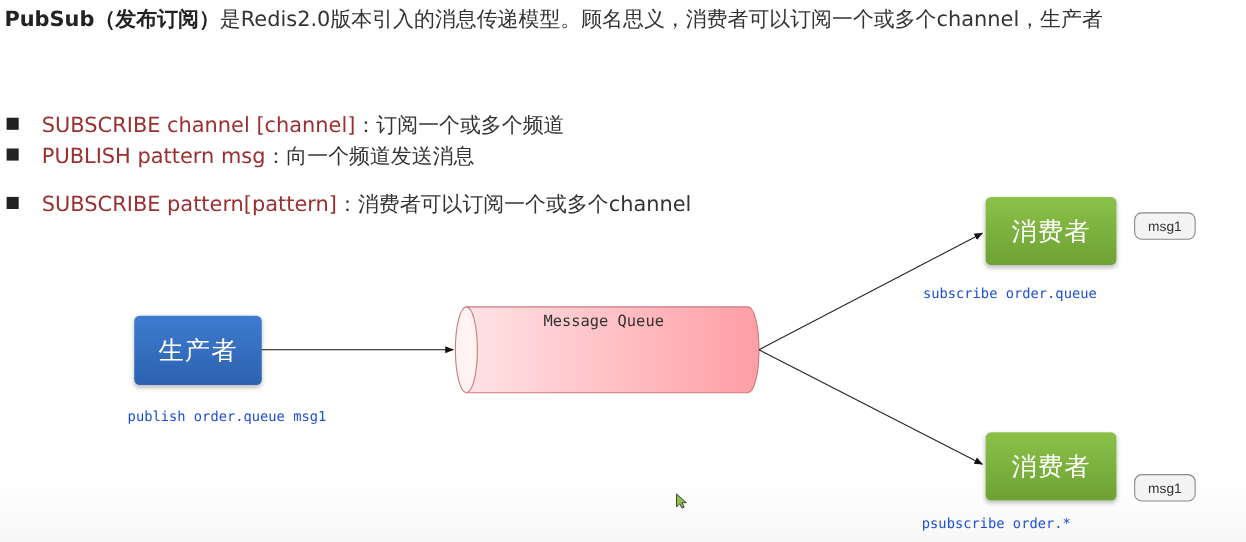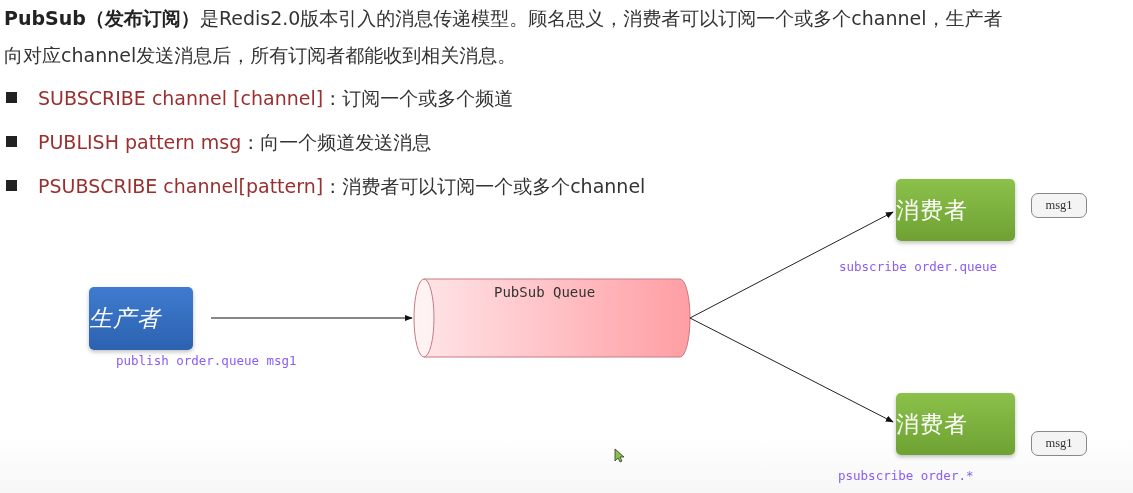--- a/index.html
+++ b/index.html
@@ -22,58 +22,57 @@
     }
     .bullet .sq {
       display: inline-block; width: 11px; height: 11px; background: #222;
       margin-right: 21px; vertical-align: 2px;
     }
     .bullet .cmd { color: #9b2f2f; }
     .bullet .desc { color: #333; }
     svg.diagram { position: absolute; left: 0; top: 0; }
     .node {
       position: absolute; border-radius: 5px; color: #fff;
-      display: flex; align-items: center; 
+      display: flex; align-items: center; justify-content: center;
       font-size: 23px; letter-spacing: 1px;
       box-shadow: 0 2px 4px rgba(0,0,0,0.25);
     }
     .node.blue { background: linear-gradient(to bottom, #3f7bcf 0%, #2c62b0 100%); }
     .node.green { background: linear-gradient(to bottom, #8bc14a 0%, #6ea133 100%); }
     .mono {
       position: absolute; font-family: "DejaVu Sans Mono", "Liberation Mono", monospace;
-      font-size: 12.5px; color: #8b5cf6; white-space: nowrap;
+      font-size: 12.5px; color: #1d4ed8; white-space: nowrap;
     }
     .tag {
       position: absolute; border: 1px solid #888; border-radius: 7px; background: #f4f4f4;
-      font-family: Liberation Serif, serif; font-size: 12.5px; color: #333;
+      font-family: Liberation Sans, sans-serif; font-size: 12.5px; color: #333;
       display: flex; align-items: center; justify-content: center;
     }
     .queue-label {
       position: absolute; font-family: "DejaVu Sans Mono", "Liberation Mono", monospace;
       font-size: 14px; color: #333; white-space: nowrap;
     }
     .cursor { position: absolute; left: 614px; top: 448px; }
   </style>
 </head>
 <body>
 
 <div class="intro">
   <div class="line"><b>PubSub（发布订阅）</b><span>是Redis2.0版本引入的消息传递模型。顾名思义，消费者可以订阅一个或多个channel，生产者</span></div>
-  <div class="line">向对应channel发送消息后，所有订阅者都能收到相关消息。</div>
 </div>
 
 <div class="bullets">
-  <div class="bullet" style="top:0px;">
+  <div class="bullet" style="top:16px;">
     <span class="sq"></span><span class="cmd">SUBSCRIBE channel [channel]</span><span class="desc">：订阅一个或多个频道</span>
   </div>
   <div class="bullet" style="top:44px;">
     <span class="sq"></span><span class="cmd">PUBLISH pattern msg</span><span class="desc">：向一个频道发送消息</span>
   </div>
   <div class="bullet" style="top:88px;">
-    <span class="sq"></span><span class="cmd">PSUBSCRIBE channel[pattern]</span><span class="desc">：消费者可以订阅一个或多个channel</span>
+    <span class="sq"></span><span class="cmd">SUBSCRIBE pattern[pattern]</span><span class="desc">：消费者可以订阅一个或多个channel</span>
   </div>
 </div>
 
 <svg class="diagram" width="1133" height="493" viewBox="0 0 1133 493">
   <defs>
     <linearGradient id="qgrad" x1="0" y1="0" x2="1" y2="0">
       <stop offset="0%" stop-color="#ffe3e6"></stop>
       <stop offset="100%" stop-color="#ff9ea4"></stop>
     </linearGradient>
     <marker id="arrow" viewBox="0 0 10 10" refX="9" refY="5" markerWidth="8" markerHeight="8" orient="auto-start-reverse">
@@ -85,26 +84,26 @@
     <path d="M424,279 L680,279 A10,39 0 0 1 680,357 L424,357 Z" fill="url(#qgrad)" stroke="#c97a80" stroke-width="1"></path>
     <ellipse cx="424" cy="318" rx="10" ry="39" fill="#fff2f3" stroke="#c97a80" stroke-width="1"></ellipse>
   </g>
 
   <line x1="211" y1="318" x2="412" y2="318" stroke="#111" stroke-width="1" marker-end="url(#arrow)"></line>
 
   <line x1="690" y1="318" x2="893" y2="212" stroke="#222" stroke-width="1" marker-end="url(#arrow)"></line>
   <line x1="690" y1="318" x2="893" y2="422" stroke="#222" stroke-width="1" marker-end="url(#arrow)"></line>
 </svg>
 
-<div class="queue-label" style="left:494px; top:284px;">PubSub Queue</div>
+<div class="queue-label" style="left:494px; top:284px;">Message Queue</div>
 
-<div class="node blue" style="left:89px; top:287px; width:104px; height:63px;font-style:italic;">
+<div class="node blue" style="left:122px; top:287px; width:116px; height:63px;">
   <span>生产者</span>
 </div>
-<div class="mono" style="left:116px; top:353px;">publish order.queue msg1</div>
+<div class="mono" style="left:116px; top:371px;">publish order.queue msg1</div>
 
 <div class="node green" style="left:896px; top:179px; width:119px; height:62px;">
   <span>消费者</span>
 </div>
 <div class="tag" style="left:1031px; top:193px; width:54px; height:23px;">msg1</div>
 <div class="mono" style="left:839px; top:259px;">subscribe order.queue</div>
 
 <div class="node green" style="left:896px; top:393px; width:119px; height:62px;">
   <span>消费者</span>
 </div>

